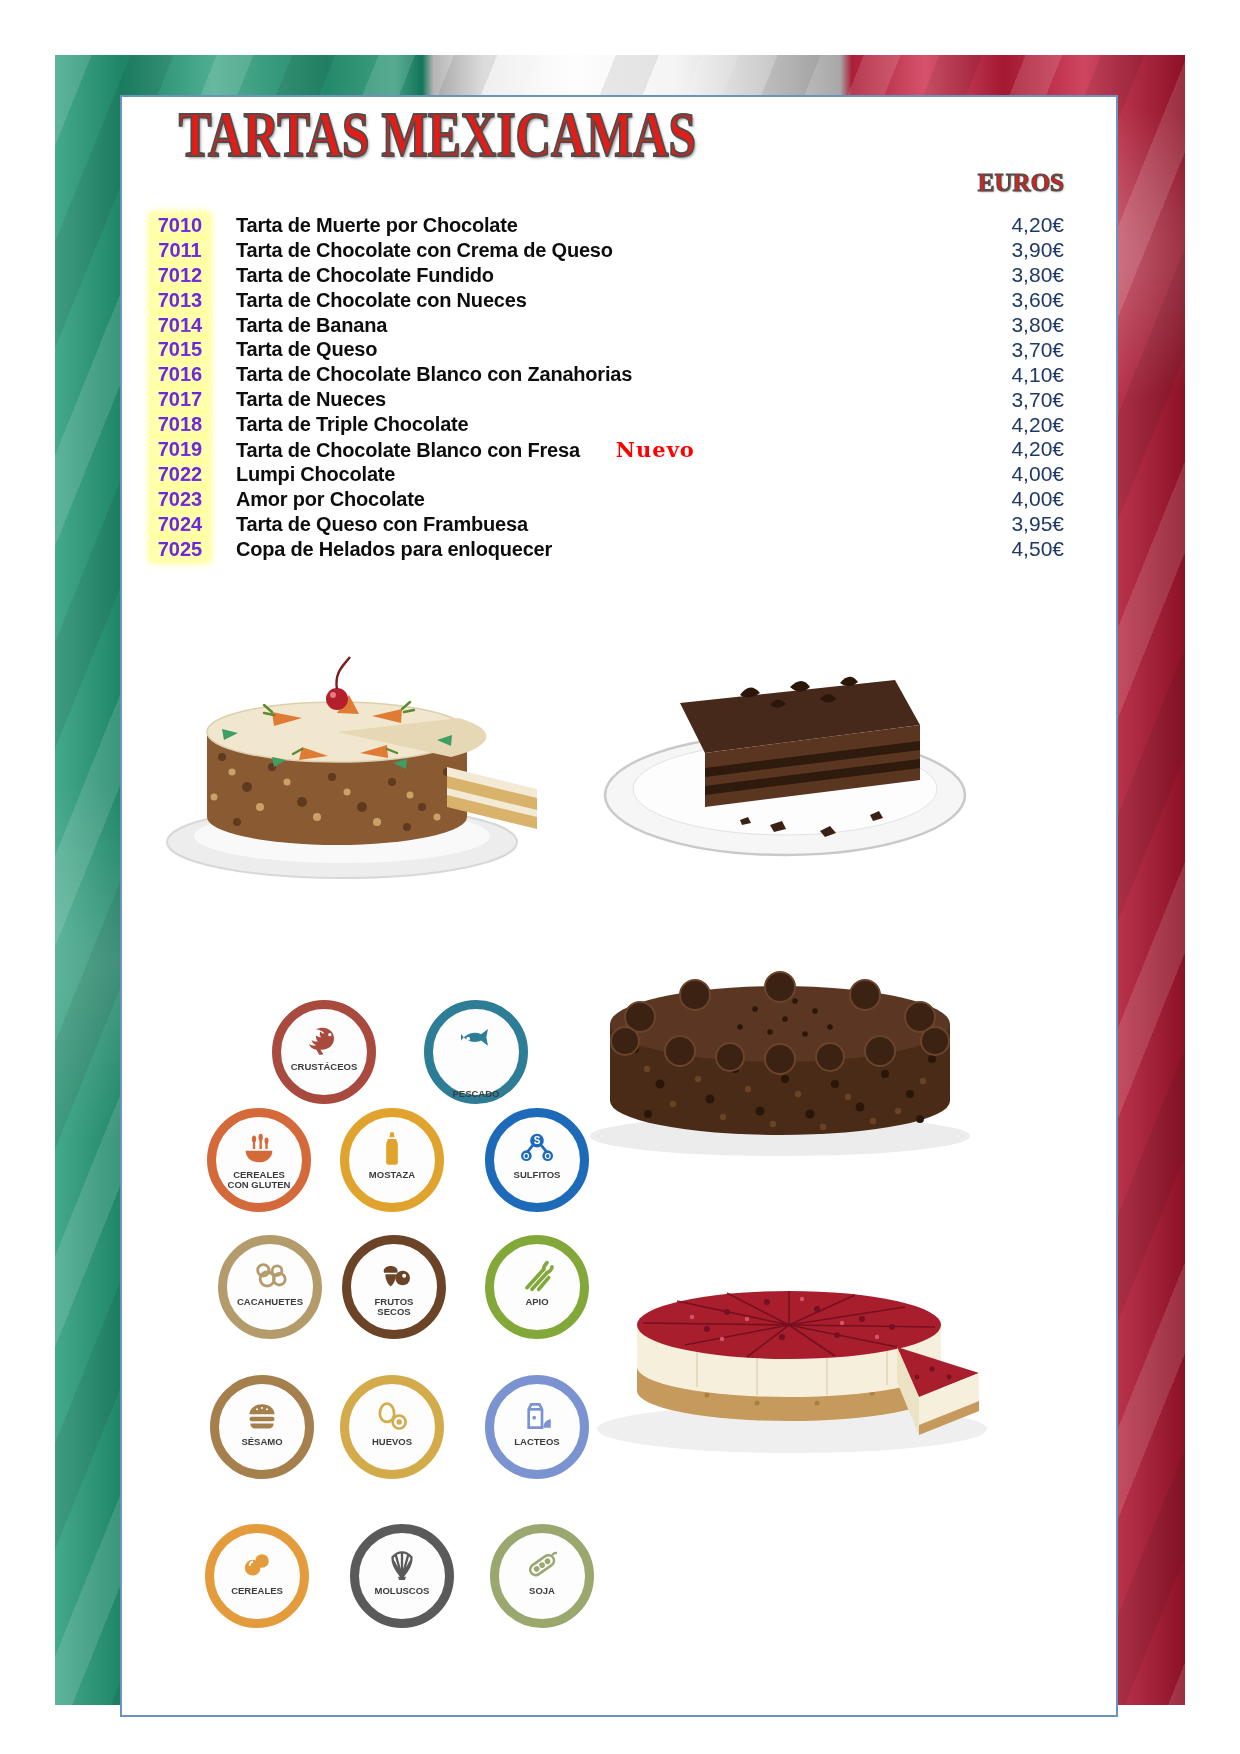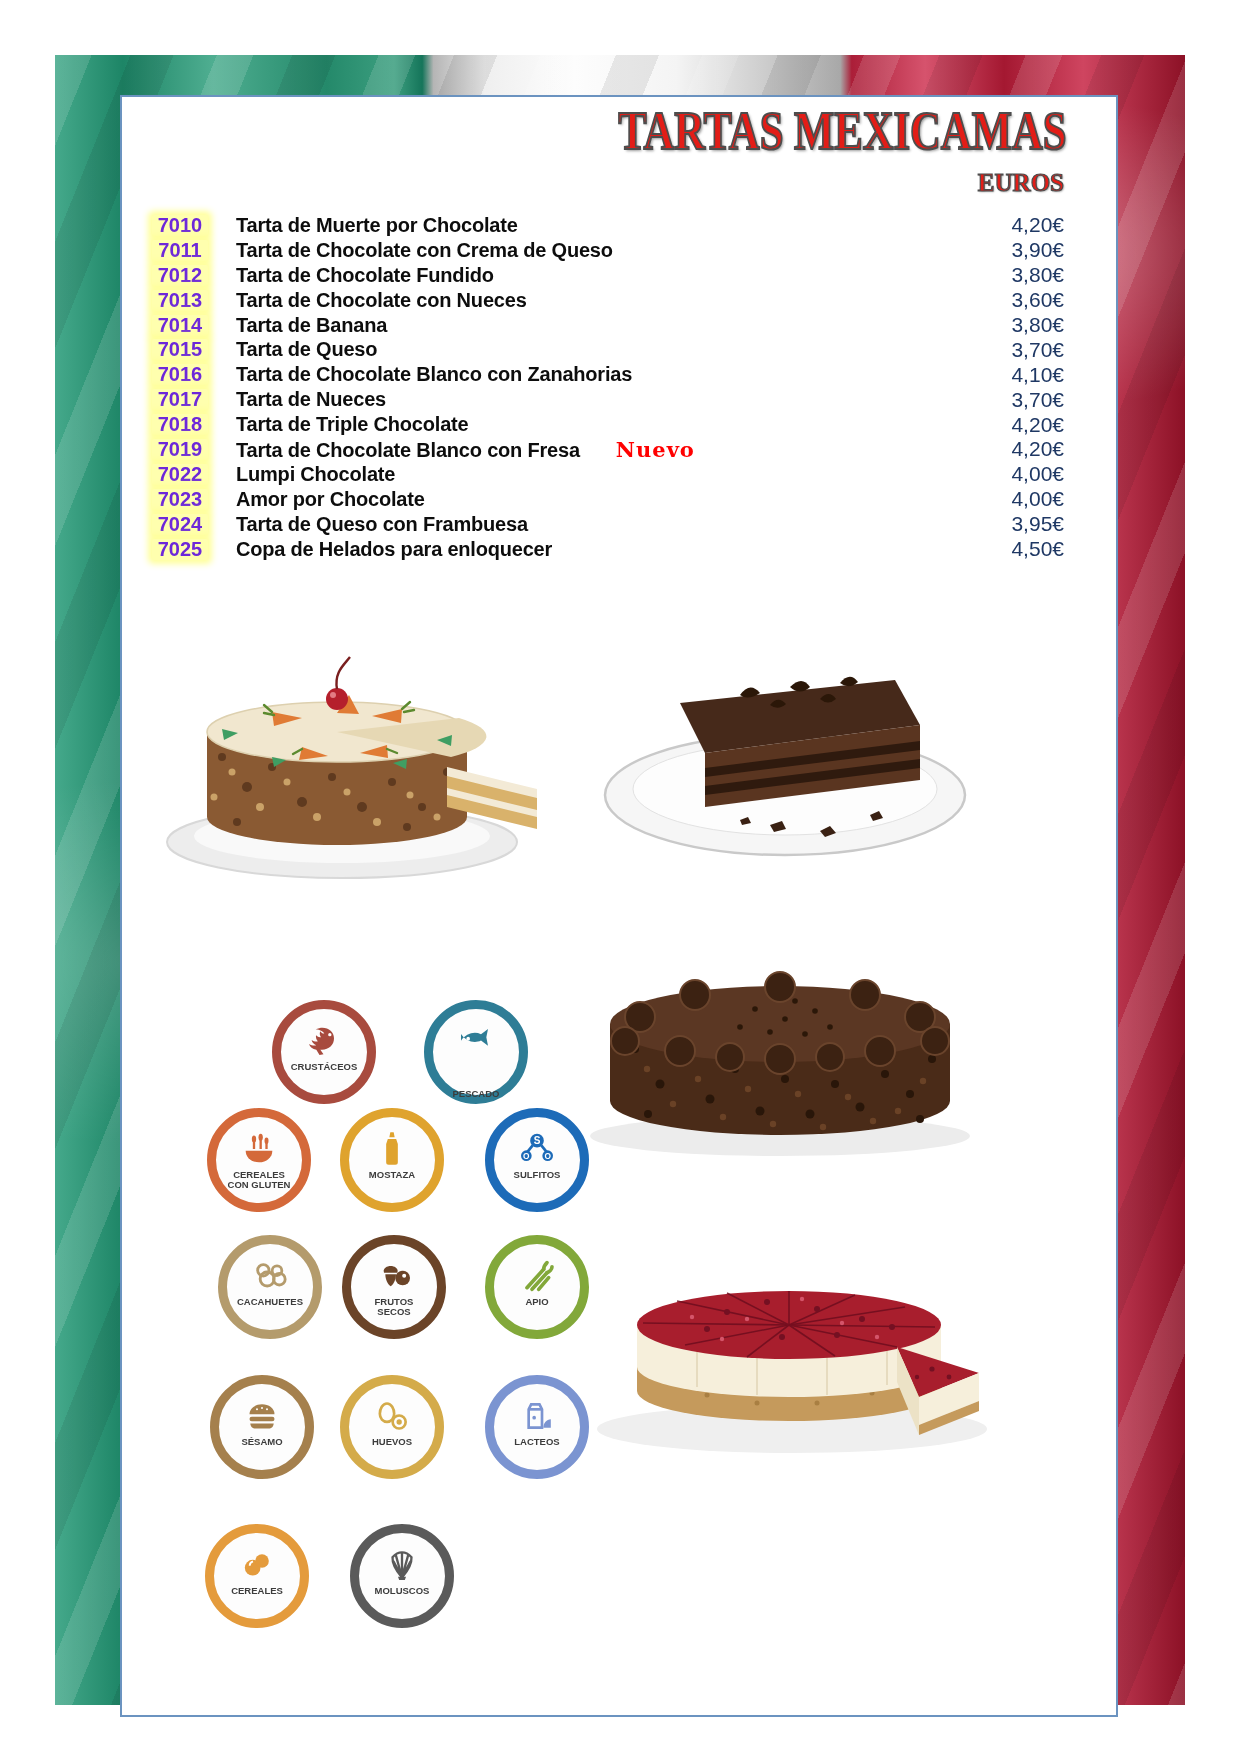--- a/index.html
+++ b/index.html
@@ -23,22 +23,22 @@
         rgba(0,0,0,.08) 70px 110px, rgba(0,0,0,0) 110px 150px),
       radial-gradient(ellipse 420px 220px at 88% 12%, rgba(255,255,255,.25), rgba(255,255,255,0) 70%),
       radial-gradient(ellipse 380px 260px at 6% 55%, rgba(255,255,255,.18), rgba(255,255,255,0) 70%);
   }
   
   .card{
     position:absolute;left:120px;top:95px;width:998px;height:1622px;
     background:#ffffff;border:2px solid #6b93c0;box-sizing:border-box;
   }
   .title{
-    position:absolute;top:4px;left:0;width:100%;text-align:right;
-    font-family:"Liberation Serif",serif;font-weight:700;font-size:52px;
+    position:absolute;top:4px;left:0;width:100%;text-align:left;
+    font-family:"Liberation Serif",serif;font-weight:700;font-size:60px;
     color:#e21d17;
     -webkit-text-stroke:2px #4d4d4d;
     text-shadow:2px 2px 3px #9a9a9a;
     white-space:nowrap;
   }
   .title span{display:inline-block;transform:scale(.82,1.06);}
   .euros{
     position:absolute;top:72px;right:52px;
     font-family:"Liberation Serif",serif;font-weight:700;font-size:25px;
     color:#e21d17;-webkit-text-stroke:1.2px #4d4d4d;text-shadow:1px 1px 2px #999;
@@ -510,14 +510,26 @@
     <svg viewBox="0 0 24 24">
         <g fill="none" stroke="currentColor" stroke-width="1.4">
           <path d="M12 19.5C8.2 15.2 6.1 11 6.3 7.3 8 5.4 10 4.4 12 4.4s4 1 5.7 2.9c.2 3.7-1.9 7.9-5.7 12.2z"></path>
           <path d="M12 19.5L8.3 6.1 M12 19.5V4.4 M12 19.5L15.7 6.1 M12 19.5L6.8 9.6 M12 19.5l5.2-9.9"></path>
         </g>
         <path d="M9.6 19h4.8l-.7 2H10.3z" fill="currentColor"></path>
       </svg>
     <div class="al-label">MOLUSCOS</div>
   </div>
 
+  <div class="al" style="left: 368px; top: 1427px; --c: #9aa86f;">
+    <svg viewBox="0 0 24 24">
+        <g transform="rotate(-35 12 12)">
+          <rect x="4" y="8.8" width="16" height="6.6" rx="3.3" fill="none" stroke="currentColor" stroke-width="1.5"></rect>
+          <circle cx="8" cy="12.1" r="1.7" fill="currentColor"></circle>
+          <circle cx="12" cy="12.1" r="1.7" fill="currentColor"></circle>
+          <circle cx="16" cy="12.1" r="1.7" fill="currentColor"></circle>
+        </g>
+        <path d="M18 6c1-1 2-1.4 3-1.2" stroke="currentColor" stroke-width="1.4" fill="none"></path>
+      </svg>
+    <div class="al-label">SOJA</div>
+  </div>
 
 </div>
 
 </body></html>

